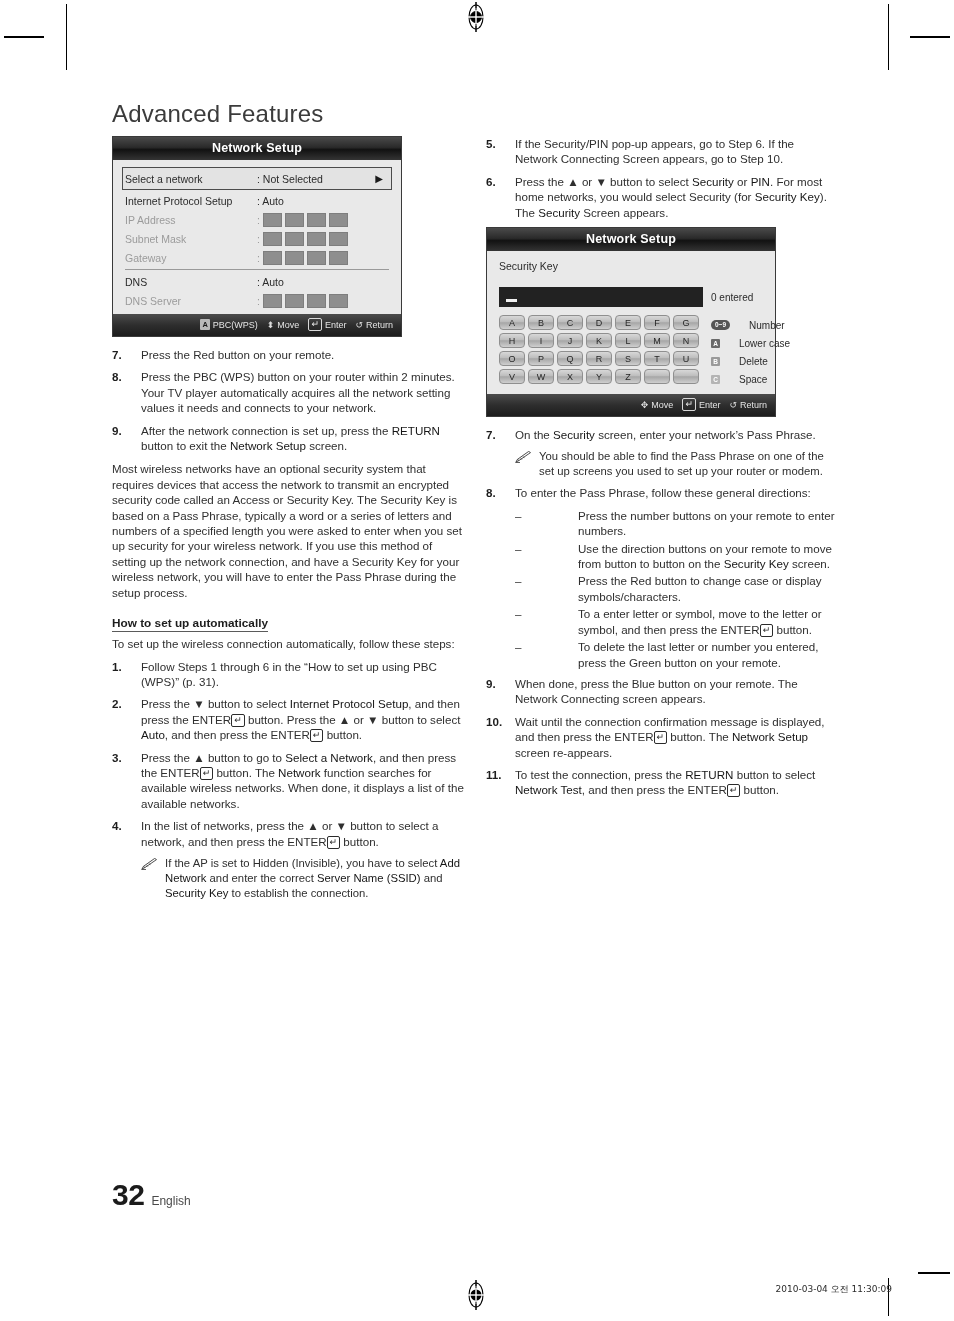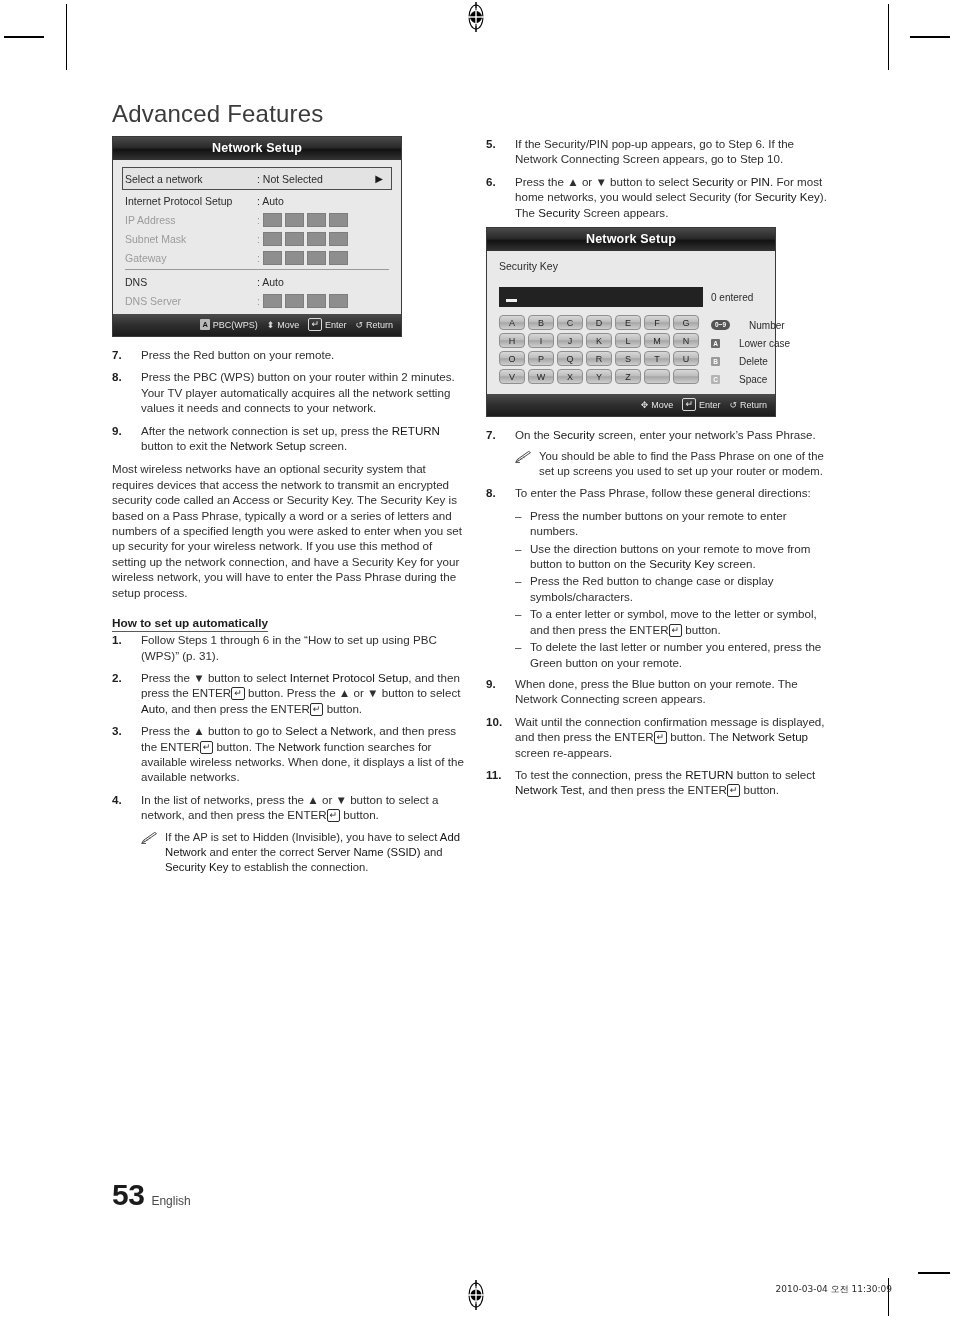--- a/index.html
+++ b/index.html
@@ -260,21 +260,21 @@
 
   .dashlist { margin: 0; padding: 0; list-style: none; }
   .dashitem {
     display: flex;
     font-size: 11.6px;
     line-height: 15.4px;
     color: #2f2f2f;
     margin: 0 0 2px 29px;
   }
   .dashitem .dash { flex: 0 0 15px; }
-  .dashitem .txt { flex: 1; }
+  .dashitem .txt { flex: 1; margin-left: 48px; }
 
   .enter-ico {
     display: inline-block;
     border: 1.3px solid #2b2b2b;
     border-radius: 2px;
     font-size: 9px;
     line-height: 10px;
     padding: 0px 2px 1px 2px;
     vertical-align: 1px;
     color: #2b2b2b;
@@ -460,20 +460,21 @@
         <span class="num">9.</span>
         <span class="txt">After the network connection is set up, press the <b>RETURN</b> button to exit the <b>Network Setup</b> screen.</span>
       </li>
     </ul>
 
   
   <p class="para">Most wireless networks have an optional security system that requires devices that access the network to transmit an encrypted security code called an Access or Security Key. The Security Key is based on a Pass Phrase, typically a word or a series of letters and numbers of a specified length you were asked to enter when you set up security for your wireless network. If you use this method of setting up the network connection, and have a Security Key for your wireless network, you will have to enter the Pass Phrase during the setup process.</p>
 
   
   <h3 class="subsection">How to set up automatically</h3>
+  <p class="lead">To set up the wireless connection automatically, follow these steps:</p>
 
   <ul class="steps" id="left-steps">
       <li class="step">
         <span class="num">1.</span>
         <span class="txt">Follow Steps 1 through 6 in the “How to set up using PBC (WPS)” (p. 31).</span>
       </li>
       <li class="step">
         <span class="num">2.</span>
         <span class="txt">Press the ▼ button to select <b>Internet Protocol Setup</b>, and then press the ENTER<span class="enter-ico">↵</span> button. Press the ▲ or ▼ button to select <b>Auto</b>, and then press the ENTER<span class="enter-ico">↵</span> button.</span>
       </li>
@@ -655,17 +656,17 @@
         <span class="txt">Wait until the connection confirmation message is displayed, and then press the ENTER<span class="enter-ico">↵</span> button. The <b>Network Setup</b> screen re-appears.</span>
       </li>
       <li class="step">
         <span class="num">11.</span>
         <span class="txt">To test the connection, press the <b>RETURN</b> button to select <b>Network Test</b>, and then press the ENTER<span class="enter-ico">↵</span> button.</span>
       </li>
     </ul>
 </div>
 
 <div class="page-num">
-  <span class="n">53</span>
+  <span class="n">32</span>
   <span class="lang">English</span>
 </div>
 <div class="colophon">[UC6700]BN68-02841B-00L04.indb   32</div>
 <div class="timestamp">2010-03-04   오전 11:30:09</div>
 
 </body></html>

